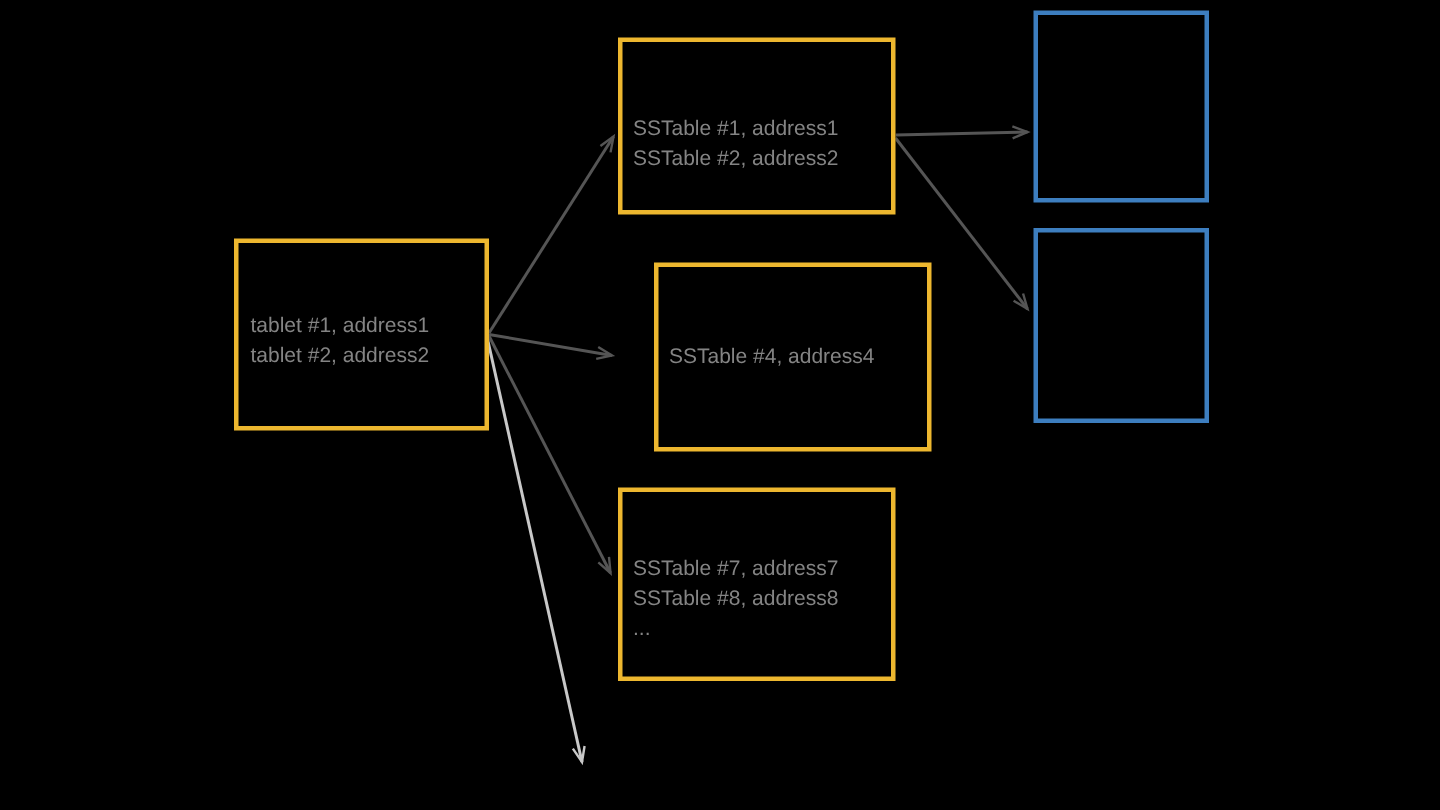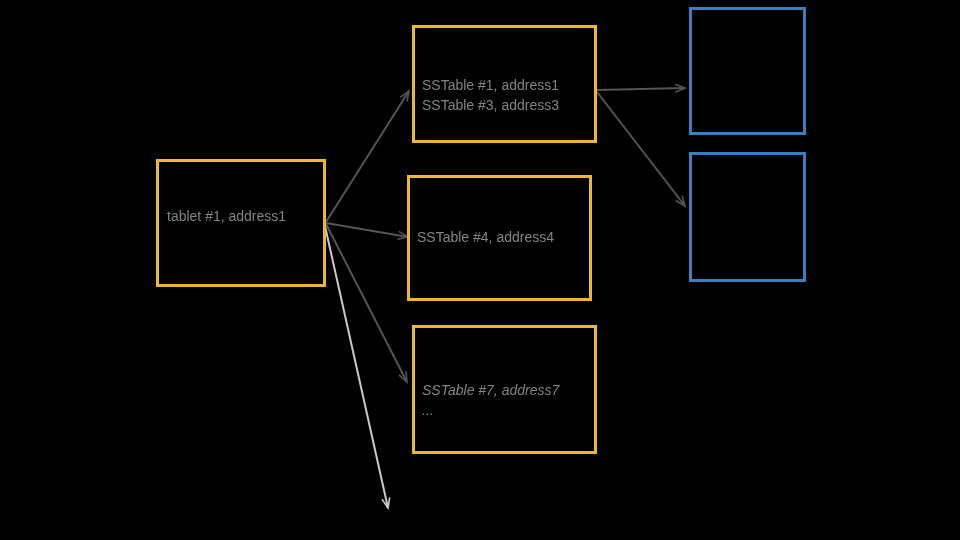--- a/index.html
+++ b/index.html
@@ -50,24 +50,24 @@
     position: absolute;
     color: var(--text-gray);
     font-size: 14px;
     line-height: 20px;
     white-space: nowrap;
   }
   .tablet-box        { left: 156px; top: 159px; width: 170px; height: 128px; }
   .tablet-box .lines { left: 8px;  top: 44px; }
   .sstable-box-1        { left: 412px; top: 25px;  width: 185px; height: 118px; }
   .sstable-box-1 .lines { left: 7px;  top: 47px; }
-  .sstable-box-2        { left: 407px; top: 175px; width: 185px; height: 126px; }
+  .sstable-box-2        { left: 436px; top: 175px; width: 185px; height: 126px; }
   .sstable-box-2 .lines { left: 7px;  top: 49px; }
   .sstable-box-3        { left: 412px; top: 325px; width: 185px; height: 129px; }
-  .sstable-box-3 .lines { left: 7px;  top: 52px; font-style: italic; }
+  .sstable-box-3 .lines { left: 7px;  top: 40px; }
   .data-box-1 { left: 689px; top: 7px;   width: 117px; height: 128px; }
   .data-box-2 { left: 689px; top: 152px; width: 117px; height: 130px; }
 </style>
 </head>
 <body>
 
 <div class="canvas">
 
   <svg class="connector-layer" width="960" height="540" viewBox="0 0 960 540" xmlns="http://www.w3.org/2000/svg">
     <defs>
@@ -82,39 +82,41 @@
     <line class="arrow dark" x1="326" y1="223" x2="408" y2="237" marker-end="url(#ah-dark)"></line>
     <line class="arrow dark" x1="326" y1="224" x2="407" y2="382" marker-end="url(#ah-dark)"></line>
     <line class="arrow light" x1="325" y1="226" x2="388" y2="508" marker-end="url(#ah-light)"></line>
     <line class="arrow dark" x1="597" y1="90" x2="685" y2="88" marker-end="url(#ah-dark)"></line>
     <line class="arrow dark" x1="597" y1="92" x2="685" y2="206" marker-end="url(#ah-dark)"></line>
   </svg>
 
   <div class="box yellow tablet-box">
     <div class="lines">
       <div>tablet #1, address1</div>
+      <div>tablet #2, address2</div>
     </div>
   </div>
 
   <div class="box yellow sstable-box-1">
     <div class="lines">
       <div>SSTable #1, address1</div>
-      <div>SSTable #3, address3</div>
+      <div>SSTable #2, address2</div>
     </div>
   </div>
 
   <div class="box yellow sstable-box-2">
     <div class="lines">
       <div>SSTable #4, address4</div>
     </div>
   </div>
 
   <div class="box yellow sstable-box-3">
     <div class="lines">
       <div>SSTable #7, address7</div>
+      <div>SSTable #8, address8</div>
       <div>...</div>
     </div>
   </div>
 
   <div class="box blue data-box-1"></div>
   <div class="box blue data-box-2"></div>
 
 </div>
 
 </body></html>

